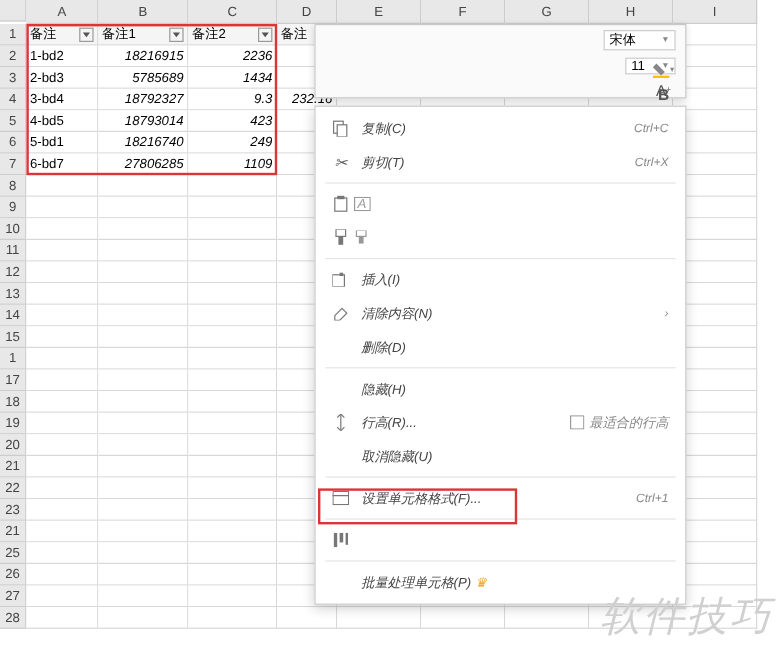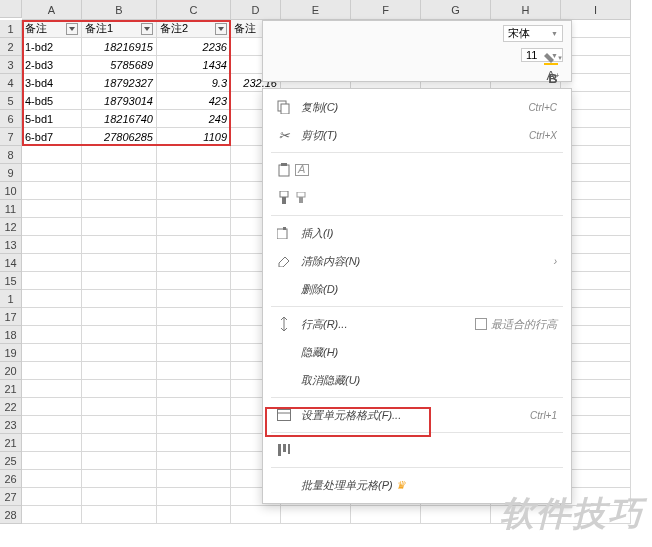--- a/index.html
+++ b/index.html
@@ -24,21 +24,21 @@
 .tsep{width:1px;height:26px;background:#ddd;margin:0 3px;}
 .tgroup{display:flex;flex-direction:column;align-items:center;gap:1px;}
 .tcar{font-size:7px;color:#888;}
 .ctxmenu{position:absolute;top:88px;left:262px;width:310px;background:#fff;border:1px solid #c9c9c9;box-shadow:0 3px 10px rgba(0,0,0,0.2);padding:4px 0;font-style:italic;}
 .mitem{display:flex;align-items:center;height:28px;padding:0 14px 0 10px;color:#444;}
 .micon{width:22px;display:flex;align-items:center;justify-content:center;color:#666;font-size:13px;}
 .mlabel{flex:1;padding-left:6px;}
 .mshort{color:#888;font-size:10px;}
 .msep{height:1px;background:#e4e4e4;margin:3px 8px;}
 .redhl{position:absolute;border:2px solid #d93636;pointer-events:none;}
-.wm{position:absolute;right:8px;bottom:10px;font-size:34px;color:#d0d0d0;font-weight:700;font-style:italic;letter-spacing:2px;pointer-events:none;}
+.wm{position:absolute;right:8px;bottom:10px;font-size:34px;color:#d0d0d0;font-weight:400;font-style:italic;letter-spacing:2px;pointer-events:none;}
 svg{display:block}
 </style>
 </head>
 <body>
 
 <div class="grid">
   <div class="colhdr">
     <div class="rowlbl"></div>
     <div class="colcell colA">A</div>
     <div class="colcell colB">B</div>
@@ -543,40 +543,40 @@
       </span>
     <span class="mlabel">清除内容(N)</span>
     <span class="mshort">›</span>
   </div>
   <div class="mitem">
     <span class="micon"></span>
     <span class="mlabel">删除(D)</span>
   </div>
   <div class="msep"></div>
   <div class="mitem">
+    <span class="micon"></span>
+      <span class="mlabel">隐藏(H)</span>
+  </div>
+  <div class="mitem">
     <span class="micon">
         <svg width="12" height="14">
           <line x1="6" y1="0" x2="6" y2="14" stroke="#777"></line>
           <path d="M3 3 L6 0 L9 3 M3 11 L6 14 L9 11" fill="none" stroke="#777"></path>
         </svg>
       </span>
     <span class="mlabel">行高(R)...</span>
     <span class="mshort" style="display:flex;align-items:center;gap:4px">
         <svg width="12" height="12">
           <rect x="0.5" y="0.5" width="11" height="11" fill="none" stroke="#999"></rect>
         </svg>
         <span>最适合的行高</span>
       </span>
   </div>
   <div class="mitem">
     <span class="micon"></span>
-      <span class="mlabel">隐藏(H)</span>
-  </div>
-  <div class="mitem">
-    <span class="micon"></span>
       <span class="mlabel">取消隐藏(U)</span>
   </div>
   <div class="msep"></div>
   <div class="mitem">
     <span class="micon">
         <svg width="14" height="12">
           <rect x="0.5" y="0.5" width="13" height="11" fill="none" stroke="#777"></rect>
           <line x1="0" y1="4" x2="14" y2="4" stroke="#777"></line>
         </svg>
       </span>

